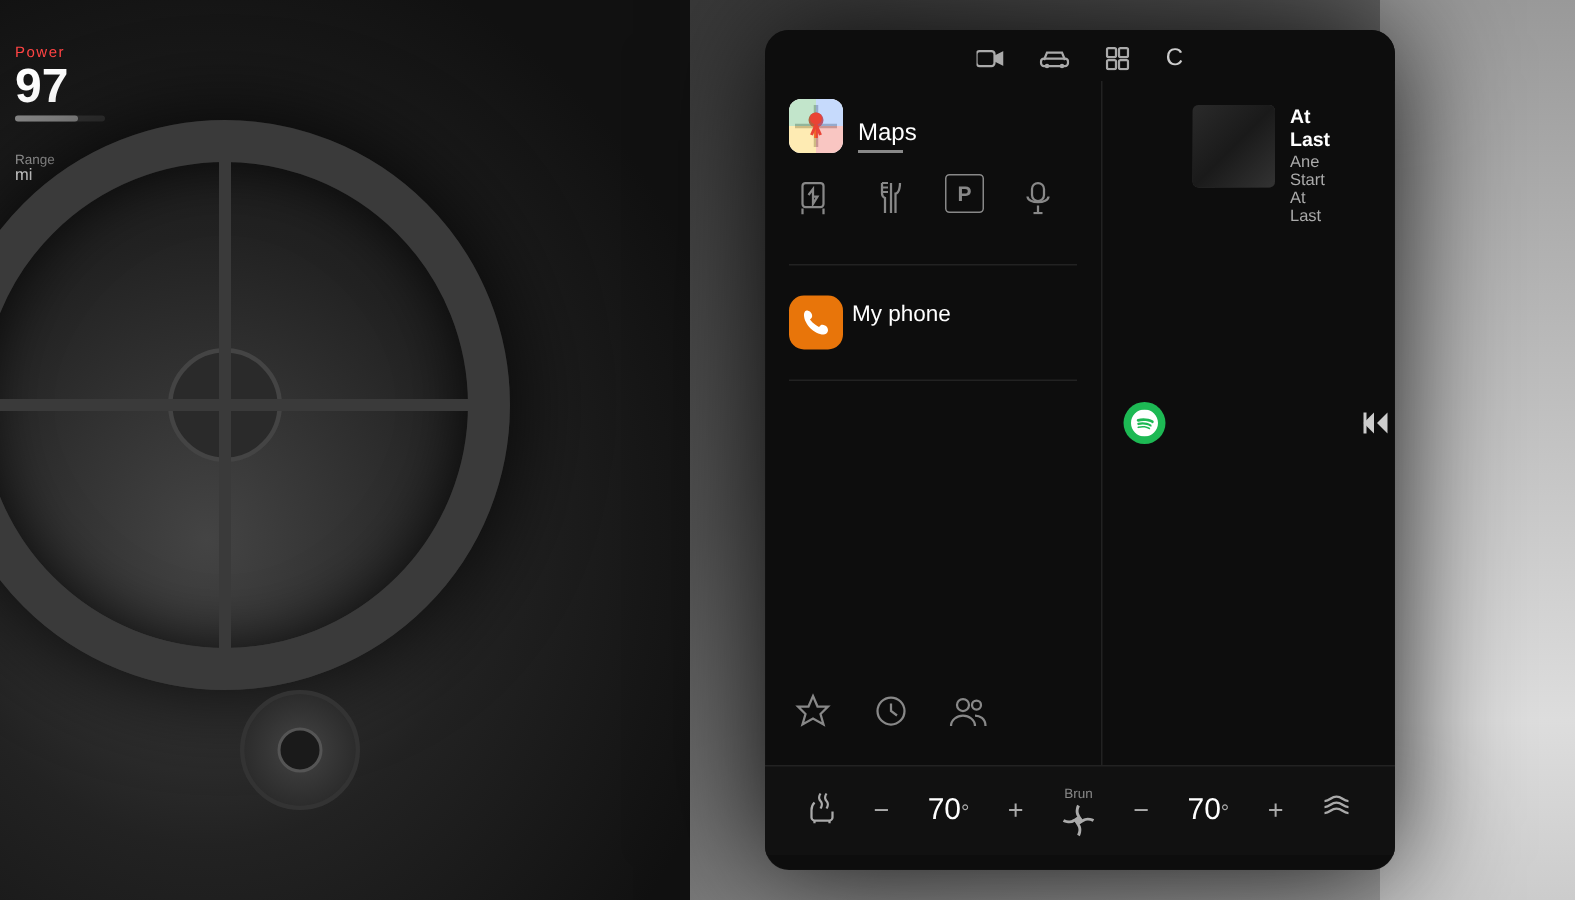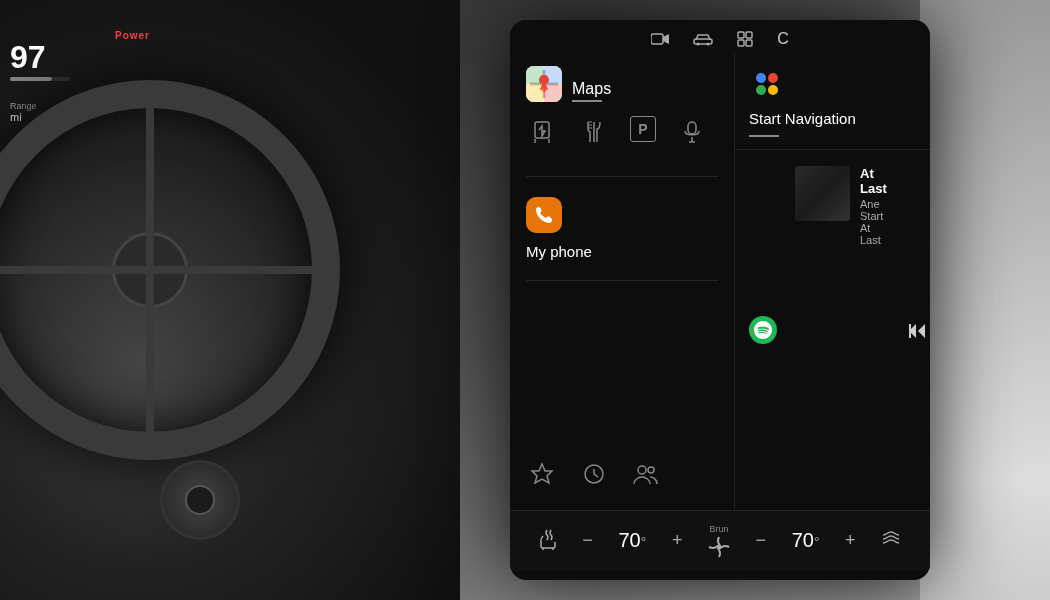--- a/index.html
+++ b/index.html
@@ -78,23 +78,22 @@
     
     .dashboard-cluster {
       position: absolute;
       left: 10px;
       top: 30px;
       width: 140px;
     }
     .cluster-label {
       color: #ff4444;
       font-size: 10px;
-      font-weight: bold;
+      font-weight: normal;
       letter-spacing: 1px;
-      text-align: right;
     }
     .cluster-value {
       color: #fff;
       font-size: 32px;
       font-weight: bold;
       line-height: 1;
     }
     .cluster-bar {
       width: 60px;
       height: 4px;
@@ -204,21 +203,21 @@
       border: 2px solid #888;
       border-radius: 4px;
       font-size: 14px;
       font-weight: bold;
       color: #888;
     }
 
     
     .phone-section {
       display: flex;
-      flex-direction: column;
+      flex-direction: row;
       gap: 6px;
     }
     .phone-app-icon {
       width: 36px;
       height: 36px;
       border-radius: 10px;
       background: #e8750a;
       display: flex;
       align-items: center;
       justify-content: center;
@@ -628,33 +627,20 @@
               <path d="M1 21C1 17 5 14 9 14C13 14 17 17 17 21" stroke="#888" stroke-width="1.5" fill="none"></path>
               <circle cx="18" cy="7" r="3" stroke="#888" stroke-width="1.5" fill="none"></circle>
               <path d="M17 14C20 14 24 16 24 21" stroke="#888" stroke-width="1.5" fill="none"></path>
             </svg>
           </div>
         </div>
       </div>
 
       <div class="right-panel">
 
-        <div class="nav-section">
-
-          <div class="ga-icon-container">
-            <div class="ga-dots">
-              <span class="ga-circle ga-blue"></span>
-              <span class="ga-circle ga-red"></span>
-              <span class="ga-circle ga-green"></span>
-              <span class="ga-circle ga-yellow"></span>
-            </div>
-          </div>
-          <div class="nav-title">Start Navigation</div>
-          <div class="nav-underline"></div>
-        </div>
 
         <div class="spotify-section">
           <div class="spotify-header">
             <div class="spotify-icon">
               <svg width="18" height="18" viewBox="0 0 18 18" fill="white">
                 <path d="M9 0C4 0 0 4 0 9C0 14 4 18 9 18C14 18 18 14 18 9C18 4 14 0 9 0ZM13 13C12.8 13.3 12.4 13.3 12.1 13.1C10.2 12 7.8 11.7 5 12.4C4.7 12.5 4.4 12.3 4.3 12C4.2 11.7 4.4 11.4 4.7 11.3C7.7 10.6 10.4 10.9 12.5 12.2C12.8 12.4 12.9 12.8 12.7 13.1ZM14 11C13.7 11.4 13.2 11.5 12.8 11.3C10.7 10 7.6 9.6 5.2 10.4C4.8 10.5 4.3 10.3 4.2 9.9C4.1 9.5 4.3 9 4.7 8.9C7.4 8 10.9 8.5 13.3 10C13.7 10.2 13.8 10.7 13.6 11.1ZM14.1 9C11.6 7.5 7.5 7.4 5.1 8.1C4.6 8.3 4.1 8 3.9 7.5C3.7 7 4 6.5 4.5 6.3C7.3 5.5 11.8 5.6 14.7 7.4C15.2 7.7 15.3 8.3 15 8.7C14.8 9.2 14.2 9.3 13.7 9Z"></path>
               </svg>
             </div>
           </div>
 

